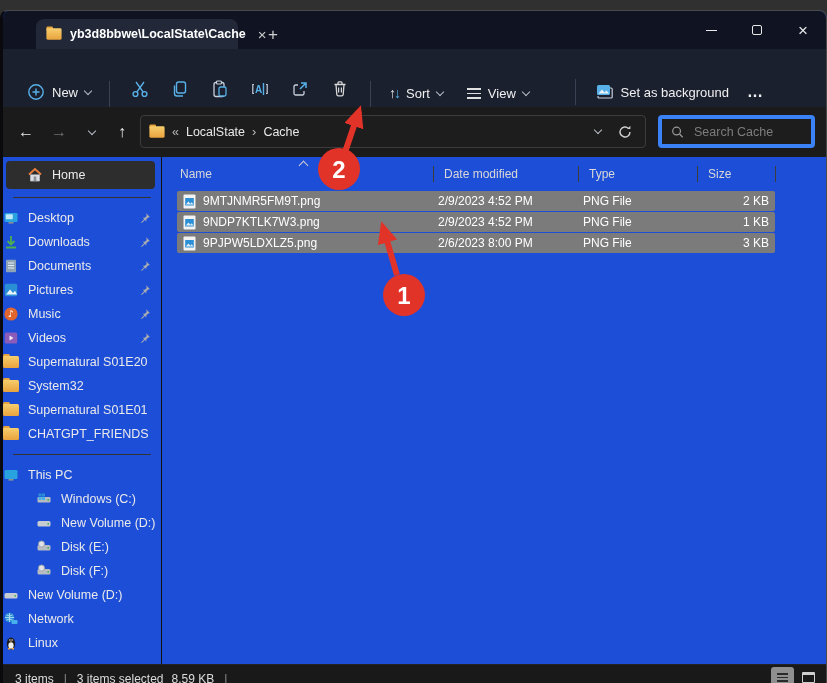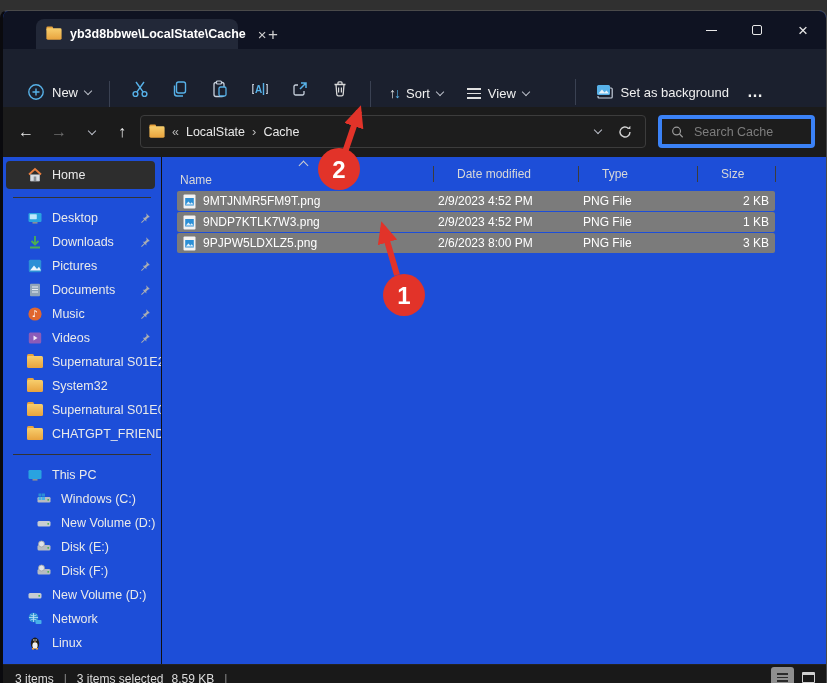--- a/index.html
+++ b/index.html
@@ -43,37 +43,37 @@
   .crumb-sep{color:#bdbdbd;font-size:13px;}
   .addr-right{margin-left:auto;display:flex;align-items:center;gap:16px;padding-right:4px;}
   .search-box{position:absolute;left:655px;top:8px;width:157px;height:33px;border:4px solid #3b82f6;border-radius:4px;
               background:#1d1d1d;display:flex;align-items:center;padding:0 9px;gap:8px;}
   .search-box input{background:transparent;border:0;outline:0;color:#e8e8e8;font-size:12.5px;width:110px;
                     font-family:"Liberation Sans",sans-serif;}
   .search-box input::placeholder{color:#7d7d7d;}
   
   .main{position:absolute;top:146px;left:0;right:0;bottom:28px;display:flex;}
   .sidebar{width:159px;border-right:1px solid #101010;padding-top:2px;overflow:hidden;}
-  .side-item{display:flex;align-items:center;height:24px;padding-left:24px;gap:9px;font-size:12.5px;color:#eaeaea;white-space:nowrap;}
+  .side-item{display:flex;align-items:center;height:24px;gap:9px;font-size:12.5px;color:#eaeaea;white-space:nowrap;}
   .side-item.child{padding-left:33px;}
   .side-home{height:28px;background:#2d2d2d;border-radius:4px;margin:2px 6px 4px 3px;padding-left:21px;}
   .side-sep{height:1px;background:#333;margin:8px 10px;}
   .pin{margin-left:auto;margin-right:10px;flex:none;}
   .icon16{width:16px;height:16px;flex:none;display:inline-flex;align-items:center;justify-content:center;}
   
   .folder{position:relative;width:16px;height:12px;flex:none;}
   .folder::before{content:"";position:absolute;left:0;top:-2px;width:7px;height:4px;background:#e8a33d;border-radius:1.5px 1.5px 0 0;}
   .folder::after{content:"";position:absolute;inset:0;background:linear-gradient(180deg,#f7ce6d,#e8a33d);border-radius:1.5px;}
   .folder-sm{transform:scale(0.95);}
   
   .content{flex:1;position:relative;}
   .fheader{position:absolute;top:4px;left:0;right:0;height:26px;display:grid;
            grid-template-columns:271px 145px 119px 78px 1fr;align-items:center;font-size:12px;color:#d8d8d8;}
-  .fheader .hc{position:relative;height:100%;display:flex;align-items:center;padding-left:24px;}
-  .fheader .hc.first{padding-left:18px;align-items:flex-end;}
+  .fheader .hc{position:relative;height:100%;display:flex;align-items:center;padding-left:11px;}
+  .fheader .hc.first{padding-left:18px;}
   .fheader .hc.sep::before{content:"";position:absolute;left:0;top:5px;bottom:5px;width:1px;background:#3c3c3c;}
   .sort-caret{position:absolute;left:138px;top:1px;width:7px;height:7px;border-left:1.4px solid #cfcfcf;
               border-top:1.4px solid #cfcfcf;transform:rotate(45deg);}
   .rows{position:absolute;top:34px;left:15px;width:598px;}
   .frow{height:20px;margin-bottom:1px;background:#7b7b7b;border-radius:2px;display:grid;
         grid-template-columns:256px 145px 119px 78px;align-items:center;font-size:12px;color:#fff;}
   .fc-name{display:flex;align-items:center;gap:7px;padding-left:6px;}
   .fc{padding-left:5px;} .fc-size{text-align:right;padding-right:6px;}
   
   .statusbar{position:absolute;bottom:0;left:0;right:0;height:28px;background:#191919;display:flex;align-items:center;
@@ -264,34 +264,34 @@
           <path d="M8 2v8 M4.5 7 8 10.5 11.5 7" fill="none" stroke="#4caf50" stroke-width="1.8"></path>
           <path d="M3 13.5h10" stroke="#4caf50" stroke-width="1.8"></path>
         </svg>
         <span>Downloads</span>
         <svg class="pin" width="12" height="12" viewBox="0 0 16 16">
             <path d="M9.5 1.5l5 5-2.2.7-2.6 2.6.2 2.7-2-2-4.2 4.2-.9-.9 4.2-4.2-2-2 2.7.2L10.3 5.2z" fill="#a9adb3"></path>
           </svg>
       </div>
       <div class="side-item">
         <svg class="icon16" width="16" height="16" viewBox="0 0 16 16">
+          <rect x="3" y="1.8" width="10" height="12.4" rx="1" fill="#90a4b8"></rect>
+          <path d="M5 5h6M5 7.5h6M5 10h6" stroke="#e8eef4" stroke-width="1.2"></path>
+        </svg>
+        <span>Documents</span>
+        <svg class="pin" width="12" height="12" viewBox="0 0 16 16">
+            <path d="M9.5 1.5l5 5-2.2.7-2.6 2.6.2 2.7-2-2-4.2 4.2-.9-.9 4.2-4.2-2-2 2.7.2L10.3 5.2z" fill="#a9adb3"></path>
+          </svg>
+      </div>
+      <div class="side-item">
+        <svg class="icon16" width="16" height="16" viewBox="0 0 16 16">
           <rect x="1.8" y="1.8" width="12.4" height="12.4" rx="1.5" fill="#2b8fd6"></rect>
           <path d="M3 12.5l4-5 3 3.5 2-2.3 2 3.8z" fill="#eaf5fd"></path>
         </svg>
         <span>Pictures</span>
-        <svg class="pin" width="12" height="12" viewBox="0 0 16 16">
-            <path d="M9.5 1.5l5 5-2.2.7-2.6 2.6.2 2.7-2-2-4.2 4.2-.9-.9 4.2-4.2-2-2 2.7.2L10.3 5.2z" fill="#a9adb3"></path>
-          </svg>
-      </div>
-      <div class="side-item">
-        <svg class="icon16" width="16" height="16" viewBox="0 0 16 16">
-          <rect x="3" y="1.8" width="10" height="12.4" rx="1" fill="#90a4b8"></rect>
-          <path d="M5 5h6M5 7.5h6M5 10h6" stroke="#e8eef4" stroke-width="1.2"></path>
-        </svg>
-        <span>Documents</span>
         <svg class="pin" width="12" height="12" viewBox="0 0 16 16">
             <path d="M9.5 1.5l5 5-2.2.7-2.6 2.6.2 2.7-2-2-4.2 4.2-.9-.9 4.2-4.2-2-2 2.7.2L10.3 5.2z" fill="#a9adb3"></path>
           </svg>
       </div>
       <div class="side-item">
         <svg class="icon16" width="16" height="16" viewBox="0 0 16 16">
           <circle cx="8" cy="8" r="6.6" fill="#e0662e"></circle>
           <text x="8" y="11.4" text-anchor="middle" font-size="9.5" fill="#fff" font-family="DejaVu Sans,sans-serif">♪</text>
         </svg>
         <span>Music</span>

